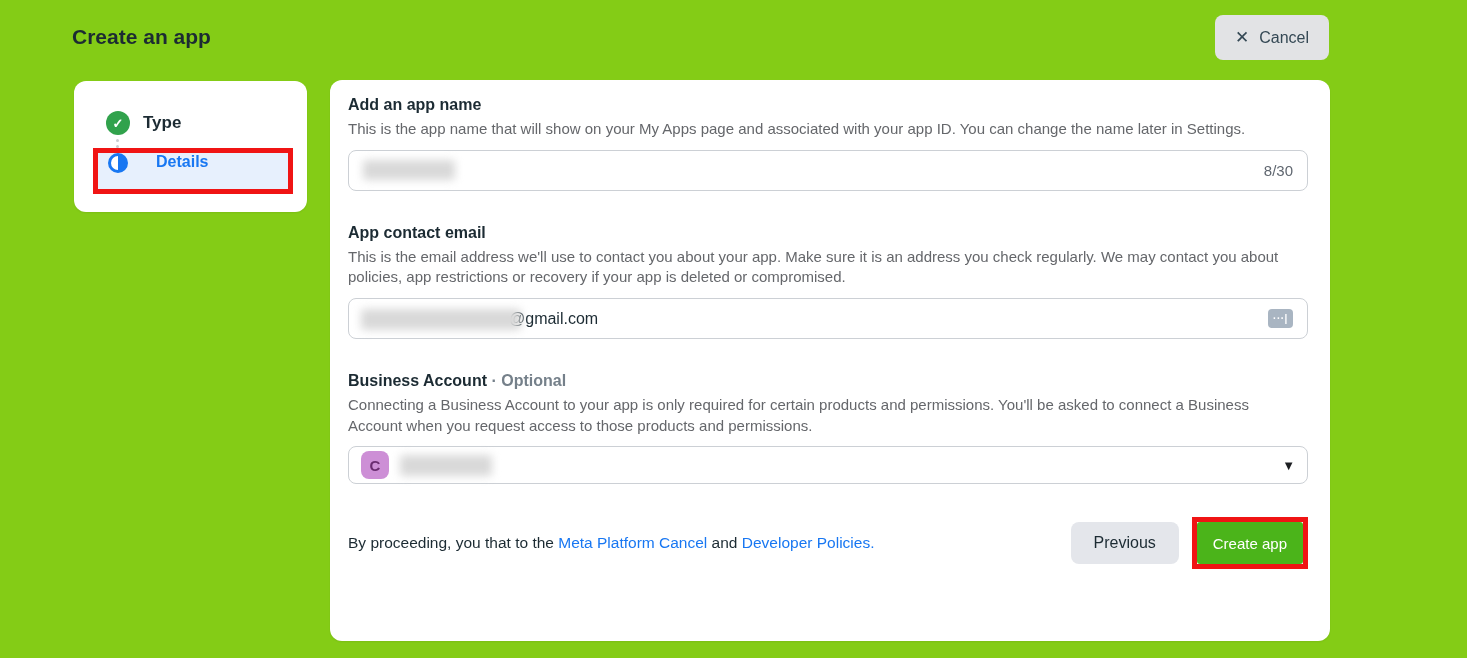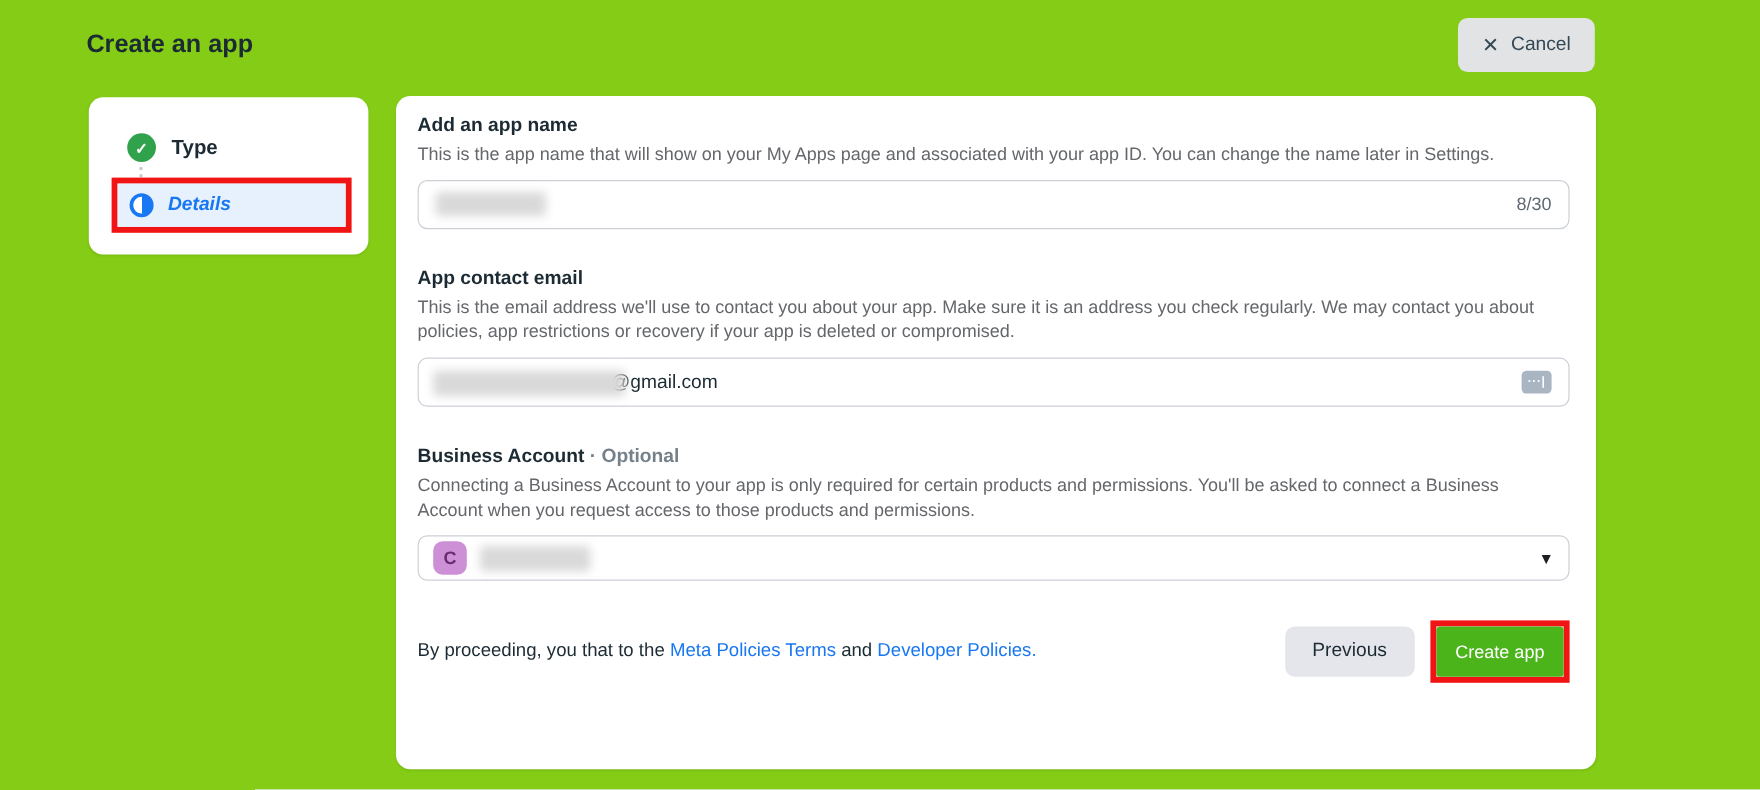--- a/index.html
+++ b/index.html
@@ -23,22 +23,22 @@
   
   .step-type { position: absolute; left: 32px; top: 30px; display: flex; align-items: center; gap: 13px; }
   .check-circle { width: 24px; height: 24px; border-radius: 50%; background: #31a24c; color: #fff;
     display: flex; align-items: center; justify-content: center; font-size: 13px; font-weight: 700; }
   .step-label { font-size: 17px; font-weight: 700; color: #1c2b33; }
   .connector { position: absolute; left: 42px; top: 58px; display: flex; flex-direction: column; gap: 3px; }
   .connector i { width: 3px; height: 3px; border-radius: 50%; background: #c9ccd1; }
 
   .annotation { border: 5px solid #f01414; }
   .annotation-details { position: absolute; left: 19px; top: 67px; width: 200px; height: 46px; }
-  .step-details { width: 100%; height: 100%; background: #e7f0fd; display: flex; align-items: center;
-    gap: 12px; padding-left: 10px; cursor: pointer; font-style: italic; }
+  .step-details { width: 100%; height: 100%; background: #e7f0fd; display: flex; 
+    gap: 28px; padding-left: 10px; cursor: pointer; }
   .half-circle { width: 20px; height: 20px; border-radius: 50%; border: 3px solid #1877f2; flex: none;
     background: linear-gradient(90deg, #ffffff 0 50%, #1877f2 50% 100%); }
   .step-label.blue { color: #1877f2; font-size: 16px; }
 
   
   .form-section { margin-bottom: 33px; }
   .form-section h2 { font-size: 16px; font-weight: 700; color: #1c2b33; margin-bottom: 5px; }
   .form-section h2 .optional { font-weight: 700; color: #75808a; }
   .desc { font-size: 15px; line-height: 1.38; color: #65676b; margin-bottom: 10px; max-width: 950px; }
 
@@ -126,21 +126,21 @@
       <h2><span>Business Account</span><span class="optional"> · Optional</span></h2>
       <p class="desc">Connecting a Business Account to your app is only required for certain products and permissions. You'll be asked to connect a Business Account when you request access to those products and permissions.</p>
       <div class="select-input">
         <span class="avatar">C</span>
         <span class="blur-blob blob-business"></span>
         <span class="caret">▼</span>
       </div>
     </section>
 
     <div class="footer-row">
-      <p class="terms"><span>By proceeding, you that to the </span><a>Meta Policies Terms</a><span> and </span><a>Developer Policies.</a></p>
+      <p class="terms"><span>By proceeding, you that to the </span><a>Meta Platform Cancel</a><span> and </span><a>Developer Policies.</a></p>
       <button class="previous-btn">Previous</button>
       <div class="annotation annotation-create">
         <button class="create-btn">Create app</button>
       </div>
     </div>
 
   </main>
 </div>
 
 </body></html>

